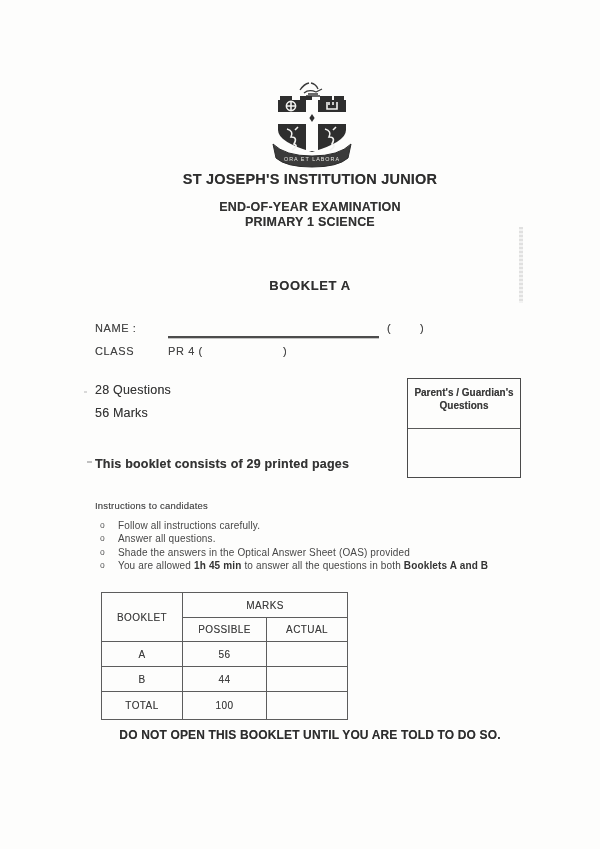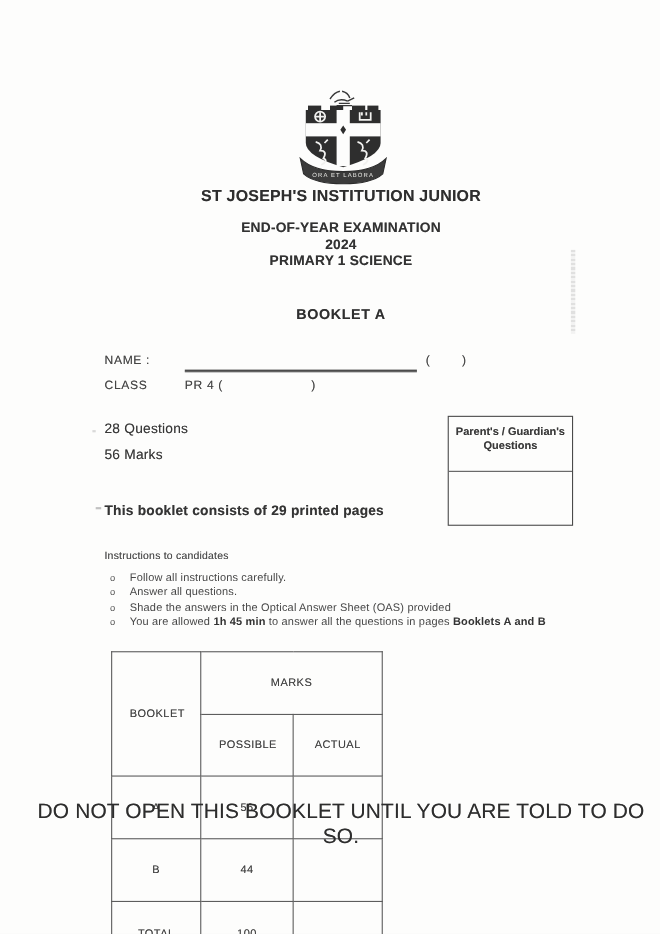--- a/index.html
+++ b/index.html
@@ -43,28 +43,28 @@
   .instr-text{ font-size:10px; color:#474747; letter-spacing:.15px; }
   .instr-text b{ color:#333; }
 
   table.marks{
     position:absolute; left:101px; top:592px;
     border-collapse:collapse; table-layout:fixed; width:246px;
     font-size:10px; color:#3f3f3f;
   }
   table.marks td,table.marks th{
     border:1.2px solid #5d5d5d; text-align:center; vertical-align:middle;
-    font-weight:normal; padding:16px; letter-spacing:.4px;
+    font-weight:normal; padding:0; letter-spacing:.4px;
   }
   tr.h1 td{ height:24px; }
   tr.h2 td{ height:23px; }
   tbody.rows tr td{ height:24px; }
   tbody.rows tr:last-child td{ height:27px; }
 
-  .footer-warning{ top:728px; font-size:19px; font-weight:normal; color:#2d2d2d; letter-spacing:.15px; }
+  .footer-warning{ top:728px; font-size:12px; font-weight:bold; color:#2d2d2d; letter-spacing:.15px; }
 
   .scan-strip{
     position:absolute; left:519px; top:227px; width:4px; height:76px;
     background:repeating-linear-gradient(180deg,#bdbdbd 0 2px,#e6e6e6 2px 4px);
     opacity:.45;
   }
   .speck1{ position:absolute; left:87px; top:461px; width:5px; height:2px; background:#9a9a9a; opacity:.6; }
   .speck2{ position:absolute; left:84px; top:391px; width:3px; height:2px; background:#b5b5b5; opacity:.5; }
 </style>
 </head>
@@ -103,21 +103,20 @@
 
     <path d="M42 34 l2.6 4 l-2.6 4 l-2.6 -4 Z" fill="#2e2e2e"></path>
 
     <path d="M3 64 q12 12 39 12 q27 0 39 -12 l-3 14 q-10 9 -36 9 q-26 0 -36 -9 Z" fill="#3b3b3b" stroke="#2c2c2c" stroke-width="1"></path>
     <text x="42" y="81" text-anchor="middle" font-size="5.4" fill="#e8e8e4" letter-spacing="1">ORA ET LABORA</text>
   </svg>
 
   <div class="centerband school-title soft">ST JOSEPH'S INSTITUTION JUNIOR</div>
   <div class="centerband exam-block soft">
     <div>END-OF-YEAR EXAMINATION</div>
-    <div>2024</div>
     <div>PRIMARY 1 SCIENCE</div>
   </div>
   <div class="centerband booklet-title soft">BOOKLET A</div>
 
   <div class="abs label soft" style="left:95px; top:322px;">NAME :</div>
   <div class="name-underline"></div>
   <div class="abs label soft" style="left:387px; top:322px;">(</div>
   <div class="abs label soft" style="left:420px; top:322px;">)</div>
 
   <div class="abs label soft" style="left:95px; top:345px;">CLASS</div>
@@ -149,21 +148,21 @@
         <div class="instr-row">
           <span class="bullet">o</span>
           <span class="instr-text"><span>Answer all questions.</span></span>
         </div>
         <div class="instr-row">
           <span class="bullet">o</span>
           <span class="instr-text"><span>Shade the answers in the Optical Answer Sheet (OAS) provided</span></span>
         </div>
         <div class="instr-row">
           <span class="bullet">o</span>
-          <span class="instr-text"><span>You are allowed </span><b>1h 45 min</b><span> to answer all the questions in pages </span><b>Booklets A and B</b></span>
+          <span class="instr-text"><span>You are allowed </span><b>1h 45 min</b><span> to answer all the questions in both </span><b>Booklets A and B</b></span>
         </div>
       </div>
   </div>
 
   <table class="marks soft">
     <colgroup>
         <col style="width:81px">
         <col style="width:84px">
         <col style="width:81px">
       </colgroup>

